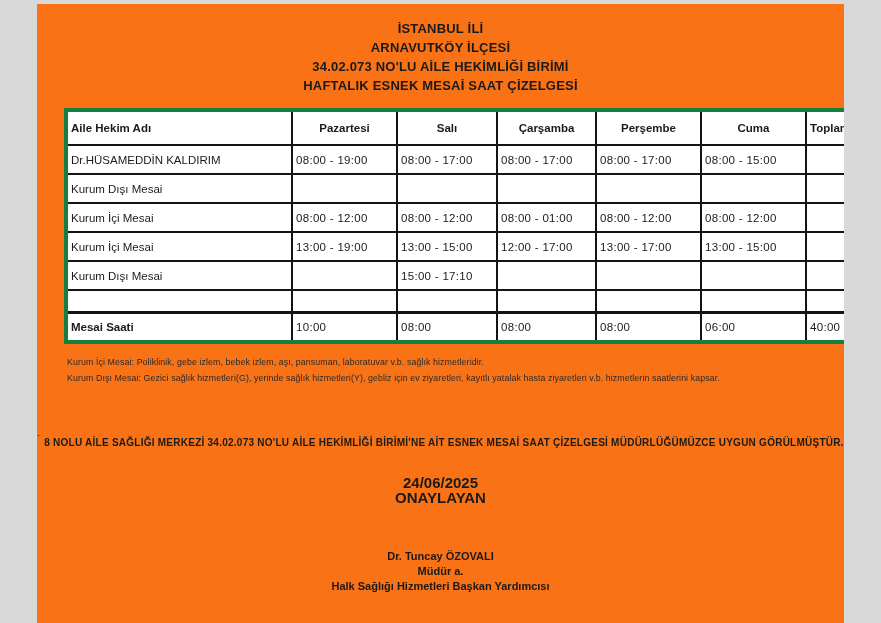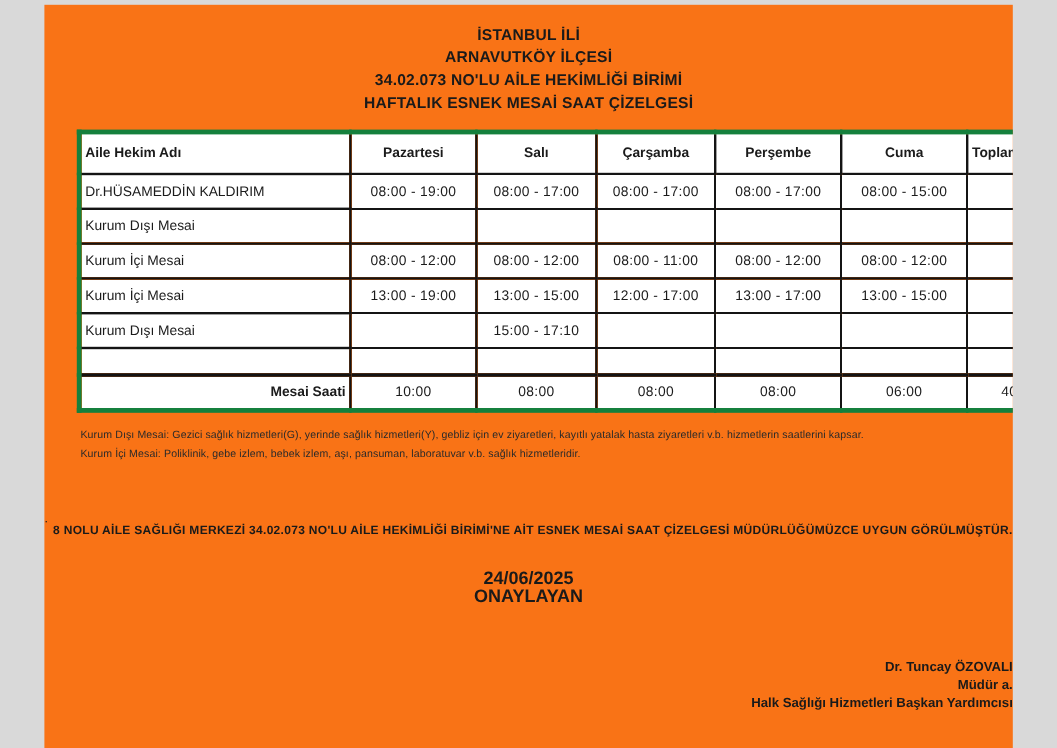--- a/index.html
+++ b/index.html
@@ -36,25 +36,25 @@
     border:2px solid #141414;
     font-size:11.5px;
     padding:0 3px;
     overflow:hidden;
     white-space:nowrap;
     vertical-align:middle;
     background:#fff;
   }
   th.name-col, td.label-cell { text-align:left; padding-left:5px; }
   th { text-align:center; font-weight:bold; height:32px; line-height:13px; white-space:normal; }
-  td.time-cell { text-align:center; letter-spacing:0.3px; position:relative; }
+  td.time-cell { letter-spacing:0.3px; position:relative; }
   tr.data-row td { height:27px; font-weight:normal; }
   tr.empty-row td { height:20px; }
   tr.footer-row td { height:26px; border-top:3px solid #141414; }
-  tr.footer-row td.label-cell { font-weight:bold;text-align:right; }
+  tr.footer-row td.label-cell { font-weight:bold; }
   
   .pen-mark {
     position:absolute;
     left:7px; top:7px;
     width:3px; height:11px;
     background:#79bfe2;
     border-radius:2px 1px 3px 1px;
     transform:rotate(14deg);
     opacity:0.85;
   }
@@ -82,21 +82,21 @@
     margin-right:4px;
   }
   
   .date-block { margin-top:27px; text-align:center; }
   .date-line, .approver-line {
     font-size:15px; font-weight:bold; line-height:15px; color:#1a1a1a;
   }
   
   .signature-block { margin-top:44px; text-align:center; }
   .sig-line {
-    font-size:11px; font-weight:bold; line-height:15px; color:#1a1a1a;text-align:right;
+    font-size:11px; font-weight:bold; line-height:15px; color:#1a1a1a;
   }
 </style>
 </head>
 <body>
 
 <div class="page">
 
   <div class="title-block">
     <div class="title-line">İSTANBUL İLİ</div>
     <div class="title-line">ARNAVUTKÖY İLÇESİ</div>
@@ -142,21 +142,21 @@
         <td class="time-cell"></td>
         <td class="time-cell"></td>
         <td class="time-cell"></td>
         <td class="time-cell"></td>
       </tr>
 
       <tr class="data-row">
         <td class="label-cell">Kurum İçi Mesai</td>
         <td class="time-cell">08:00 - 12:00</td>
         <td class="time-cell">08:00 - 12:00</td>
-        <td class="time-cell">08:00 - 11:00</td>
+        <td class="time-cell">08:00 - 01:00</td>
         <td class="time-cell">08:00 - 12:00</td>
         <td class="time-cell">08:00 - 12:00</td>
         <td class="time-cell"></td>
       </tr>
 
 
       <tr class="data-row">
         <td class="label-cell">Kurum İçi Mesai</td>
         <td class="time-cell">13:00 - 19:00</td>
         <td class="time-cell">13:00 - 15:00</td>
@@ -192,22 +192,22 @@
         <td class="time-cell">08:00</td>
         <td class="time-cell">08:00</td>
         <td class="time-cell">08:00</td>
         <td class="time-cell">06:00</td>
         <td class="time-cell">40:00</td>
       </tr>
     </tbody>
   </table>
 
   <div class="notes">
+    <div class="note-line">Kurum İçi Mesai: Poliklinik, gebe izlem, bebek izlem, aşı, pansuman, laboratuvar v.b. sağlık hizmetleridir.</div>
     <div class="note-line">Kurum Dışı Mesai: Gezici sağlık hizmetleri(G), yerinde sağlık hizmetleri(Y), gebliz için ev ziyaretleri, kayıtlı yatalak hasta ziyaretleri v.b. hizmetlerin saatlerini kapsar.</div>
-    <div class="note-line">Kurum İçi Mesai: Poliklinik, gebe izlem, bebek izlem, aşı, pansuman, laboratuvar v.b. sağlık hizmetleridir.</div>
   </div>
 
   <div class="approval-line">
     <span class="approval-mark">˙</span><span>8 NOLU AİLE SAĞLIĞI MERKEZİ 34.02.073 NO'LU AİLE HEKİMLİĞİ BİRİMİ'NE AİT ESNEK MESAİ SAAT ÇİZELGESİ MÜDÜRLÜĞÜMÜZCE UYGUN GÖRÜLMÜŞTÜR.</span>
   </div>
 
   <div class="date-block">
     <div class="date-line">24/06/2025</div>
     <div class="approver-line">ONAYLAYAN</div>
   </div>

